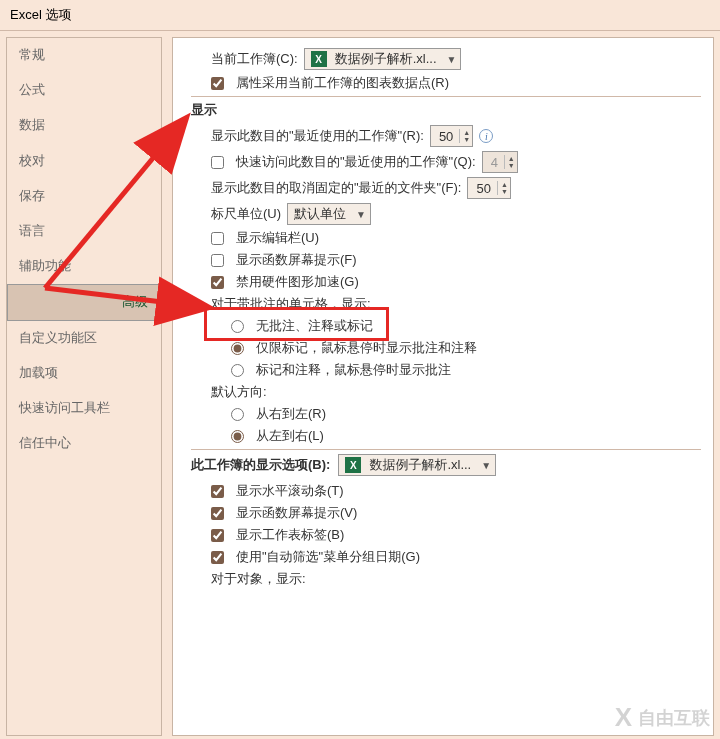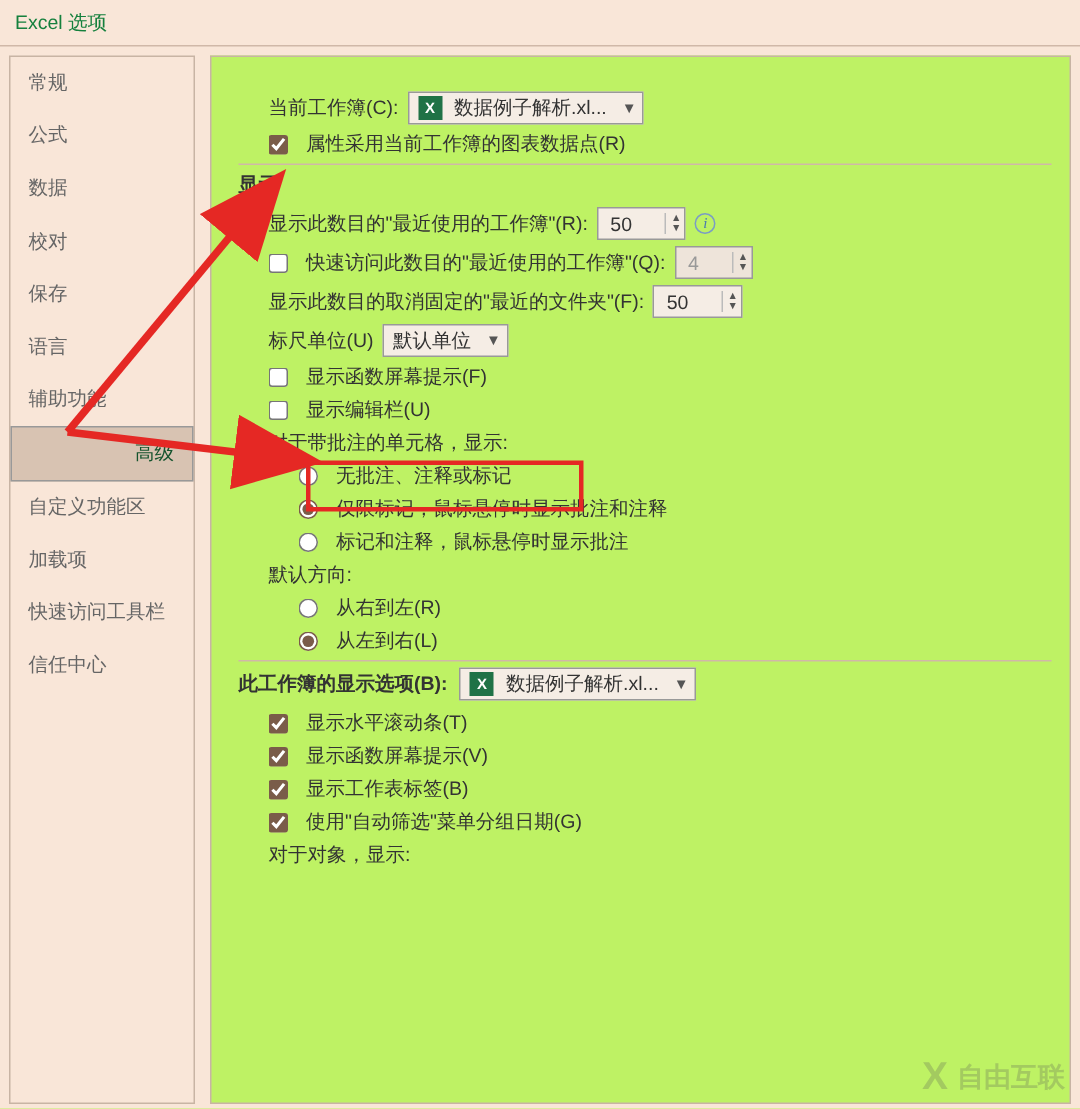--- a/index.html
+++ b/index.html
@@ -9,30 +9,30 @@
     font-size: 13px;
     background: #f9e6d8;
     color: #333;
     width: 720px;
     height: 739px;
     overflow: hidden;
     position: relative;
   }
   .titlebar {
     padding: 6px 10px;
-    color: #15803d;
+    color: #000000;
     font-size: 13px;
     border-bottom: 1px solid #d0b8a8;
   }
   .main {
     display: flex;
     height: calc(100% - 28px);
   }
   .sidebar {
-    width: 124px;
+    width: 156px;
     border: 1px solid #c8b4a4;
     margin: 6px 0 6px 6px;
     background: #f9e6d8;
     display: flex;
     flex-direction: column;
   }
   .side-item {
     padding: 8px 12px;
     color: #666;
     border-bottom: 1px solid transparent;
@@ -42,22 +42,22 @@
   .side-item.selected {
     background: #d8c3b2;
     border: 1px solid #999;
     color: #14532d;
     text-align: right;
   }
   .content {
     flex: 1;
     margin: 6px 6px 6px 10px;
     border: 1px solid #c8b4a4;
-    padding: 19px 12px 6px 18px;
-    background: #bef264;
+    padding: 6px 12px 6px 18px;
+    background: #ffffff;
     overflow: hidden;
     position: relative;
   }
   .row {
     display: flex;
     align-items: center;
     margin: 4px 0;
     gap: 6px;
   }
   .indent { margin-left: 20px; }
@@ -93,21 +93,21 @@
     color: #fff; font-size: 10px; font-weight: bold;
     margin-right: 2px;
   }
   .spin {
     display: inline-flex;
     align-items: center;
     border: 1px solid #999;
     background: #f5ede5;
     height: 22px;
     padding: 0 2px 0 8px;
-    gap: 22px;
+    gap: 6px;
   }
   .spin .arrows {
     display: flex; flex-direction: column;
     font-size: 7px; line-height: 7px;
     color: #555;
     border-left: 1px solid #bbb;
     padding-left: 3px;
     cursor: pointer;
   }
   .spin.disabled { color: #999; background: #eee4da; }
@@ -212,25 +212,29 @@
     </div>
     <div class="row indent">
       <label>标尺单位(U)</label>
       <div class="dropdown">
         <span>默认单位</span>
         <span class="chev">▼</span>
       </div>
     </div>
     <div class="row indent">
       <input type="checkbox" style="">
+      <label>显示编辑栏(U)</label>
+    </div>
+    <div class="row indent">
+      <input type="checkbox" style="">
       <label>显示函数屏幕提示(F)</label>
     </div>
     <div class="row indent">
-      <input type="checkbox" style="">
-      <label>显示编辑栏(U)</label>
+      <input type="checkbox" checked="" style="">
+      <label>禁用硬件图形加速(G)</label>
     </div>
 
     <div class="row indent">对于带批注的单元格，显示:</div>
     <div class="row indent2">
       <input type="radio" name="cmt" style="">
       <label>无批注、注释或标记</label>
     </div>
     <div class="row indent2">
       <input type="radio" name="cmt" checked="" style="">
       <label>仅限标记，鼠标悬停时显示批注和注释</label>

